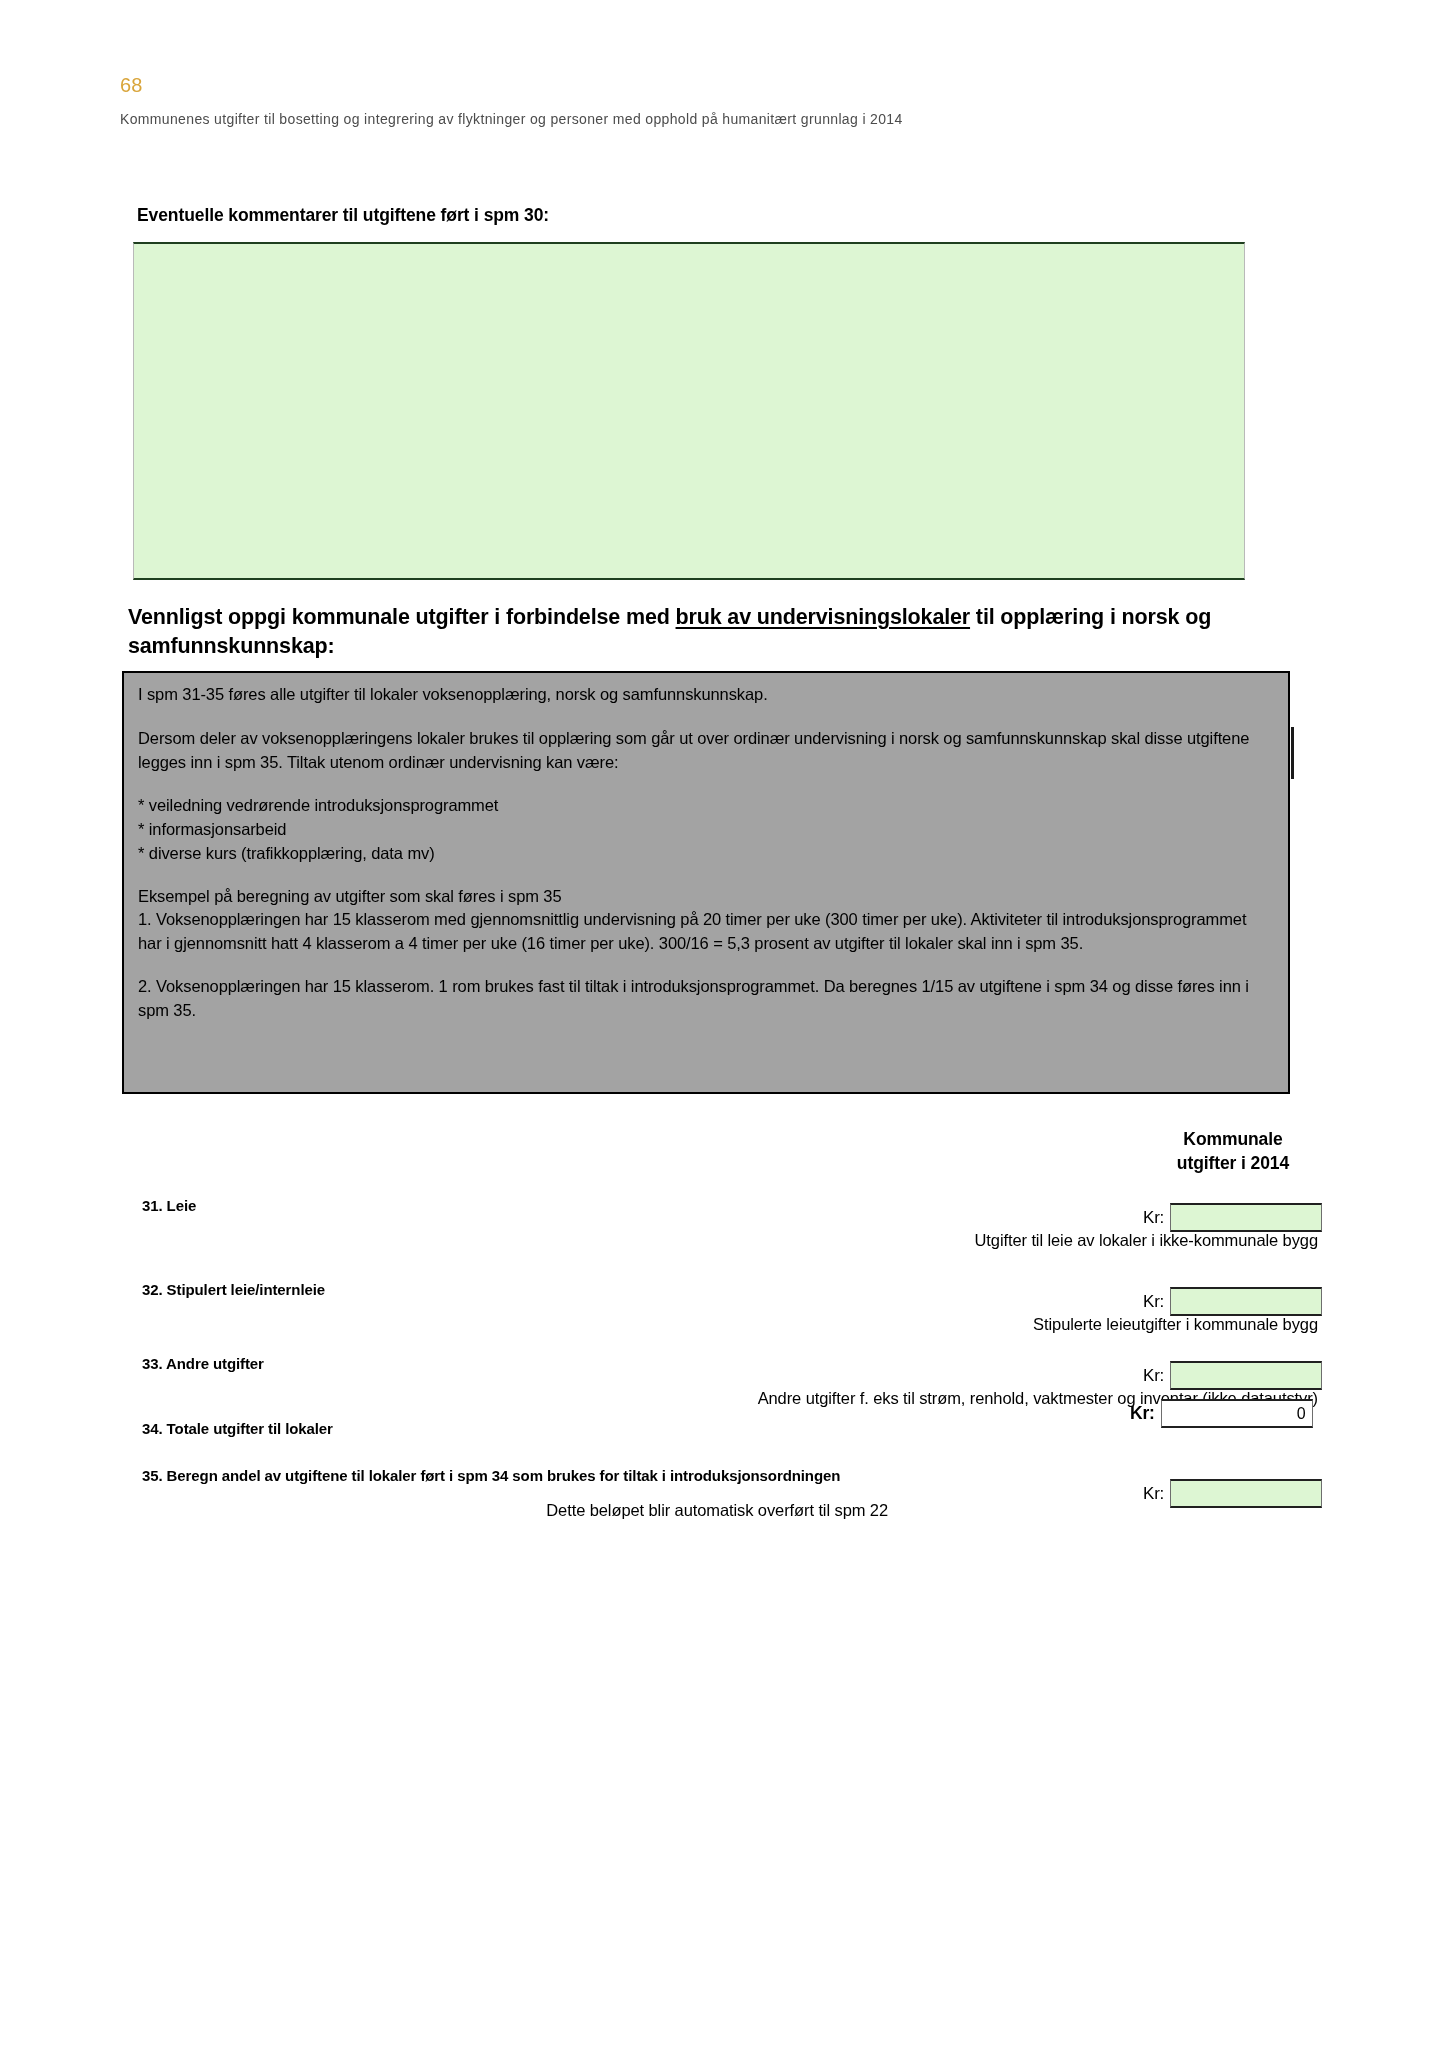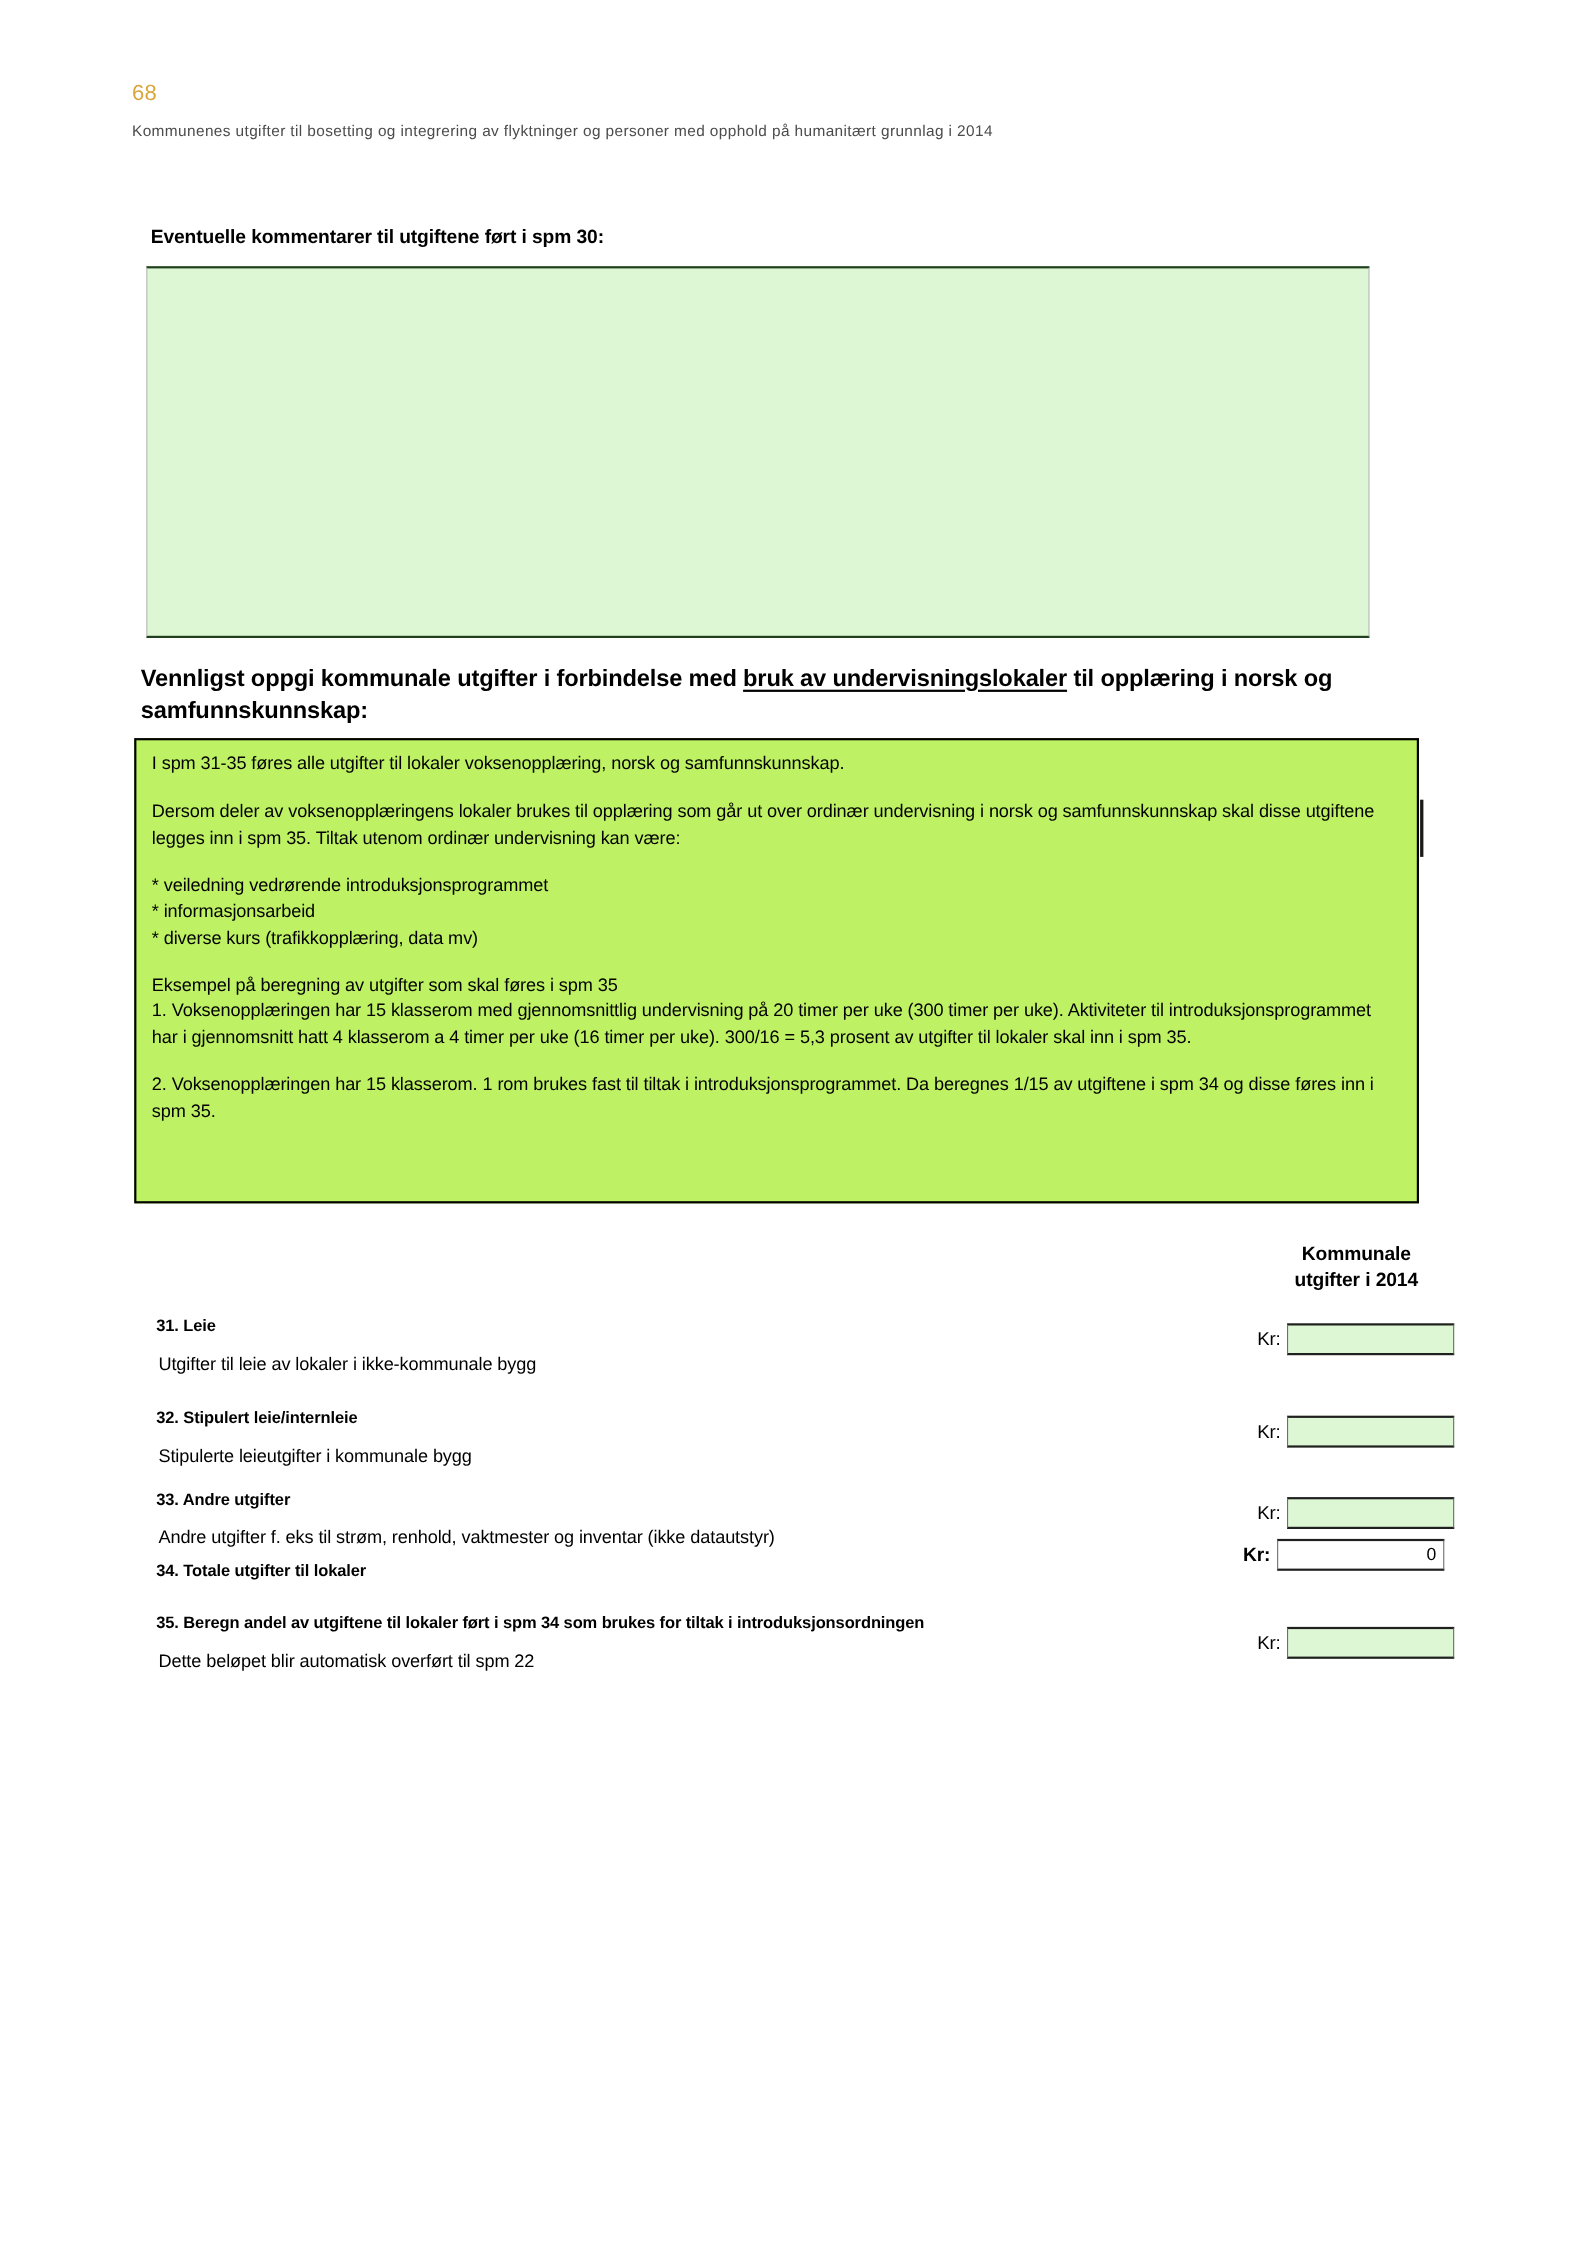--- a/index.html
+++ b/index.html
@@ -84,21 +84,21 @@
     text-underline-offset: 3px;
   }
 
   
   .info-box {
     position: absolute;
     left: 122px;
     top: 671px;
     width: 1168px;
     height: 423px;
-    background: #bef264;
+    background: #a3a3a3;
     border: 2px solid #000000;
     box-sizing: border-box;
     padding: 10px 14px 0 14px;
   }
   .info-box p {
     margin: 0;
     font-size: 16.5px;
     line-height: 1.45;
     letter-spacing: -0.1px;
   }
@@ -139,20 +139,21 @@
     font-weight: bold;
     letter-spacing: -0.1px;
     line-height: 1.32;
     margin: 14px;
   }
   .q-sub {
     font-size: 16.5px;
     letter-spacing: -0.1px;
     line-height: 1.32;
     margin: 3px 0 0 16px;
+    text-align: right;
   }
 
   .amount {
     position: absolute;
     display: flex;
     align-items: center;
     gap: 6px;
   }
   .kr-label {
     font-size: 17px;

